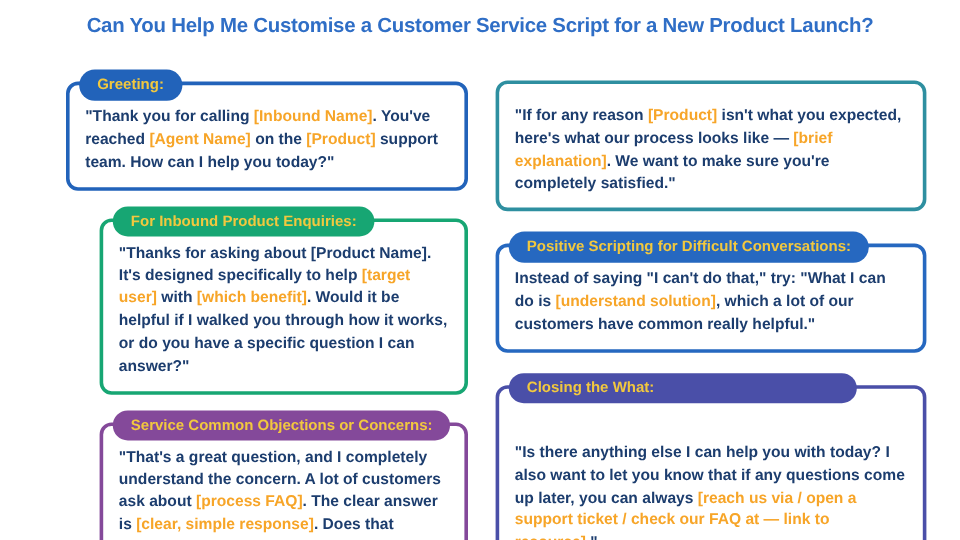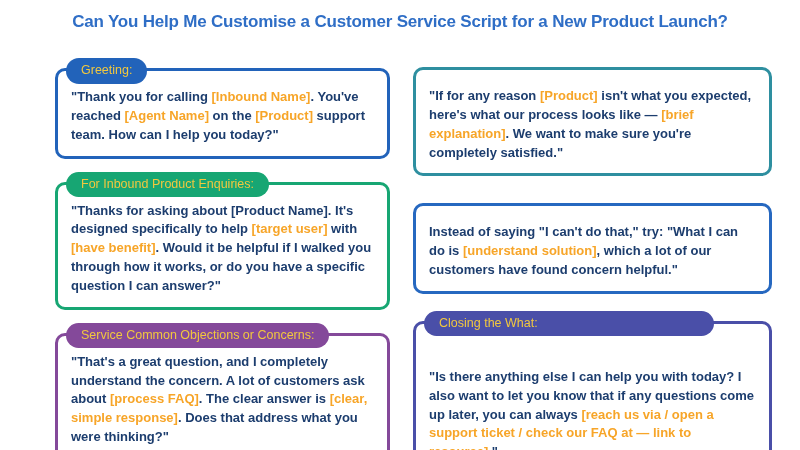--- a/index.html
+++ b/index.html
@@ -19,38 +19,38 @@
     text-align: center;
     font-size: 17px;
     font-weight: 700;
     letter-spacing: -0.2px;
     color: var(--c-title, #2f6ec6);
     margin: 0;
   }
   .col { position: absolute; }
   .col-left  { left: 55px;  top: 68px; width: 335px; }
   .col-right { left: 413px; top: 67px; width: 359px; }
-  .col-left  .card + .card { margin-top: 23px; }
+  .col-left  .card + .card { margin-top: 23px; margin-left: 28px; }
   .col-right .card + .card { margin-top: 27px; }
   .card {
     position: relative;
     box-sizing: border-box;
     border: 3px solid var(--accent, #2263ba);
     border-radius: 10px;
     background: #ffffff;
     padding: 17px 13px 11px;
   }
   .pill {
     position: absolute;
     top: -13px;
     left: 8px;
     background: var(--accent, #2263ba);
     color: var(--c-pill, #f2c83e);
     font-size: 12.5px;
-    font-weight: 400;
+    font-weight: 700;
     line-height: 1;
     padding: 6px 15px 7px;
     border-radius: 999px;
     white-space: nowrap;
   }
   .body {
     margin: 0;
     font-size: 13px;
     font-weight: 700;
     line-height: 1.45;
@@ -70,38 +70,39 @@
 
   <div class="col col-left">
 
     <section class="card" style="--accent: #2263ba;">
       <div class="pill">Greeting:</div>
       <p class="body"><span>"Thank you for calling </span><span class="hl">[Inbound Name]</span><span>. You've reached </span><span class="hl">[Agent Name]</span><span> on the </span><span class="hl">[Product]</span><span> support team. How can I help you today?"</span></p>
     </section>
 
     <section class="card" style="--accent: #17a673;">
       <div class="pill">For Inbound Product Enquiries:</div>
-      <p class="body"><span>"Thanks for asking about [Product Name]. It's designed specifically to help </span><span class="hl">[target user]</span><span> with </span><span class="hl">[have benefit]</span><span>. Would it be helpful if I walked you through how it works, or do you have a specific question I can answer?"</span></p>
+      <p class="body"><span>"Thanks for asking about [Product Name]. It's designed specifically to help </span><span class="hl">[target user]</span><span> with </span><span class="hl">[which benefit]</span><span>. Would it be helpful if I walked you through how it works, or do you have a specific question I can answer?"</span></p>
     </section>
 
     <section class="card" style="--accent: #84499a;">
       <div class="pill">Service Common Objections or Concerns:</div>
       <p class="body"><span>"That's a great question, and I completely understand the concern. A lot of customers ask about </span><span class="hl">[process FAQ]</span><span>. The clear answer is </span><span class="hl">[clear, simple response]</span><span>. Does that address what you were thinking?"</span></p>
     </section>
 
   </div>
 
   <div class="col col-right">
 
     <section class="card" style="--accent: #2e8fa0;">
       <p class="body"><span>"If for any reason </span><span class="hl">[Product]</span><span> isn't what you expected, here's what our process looks like — </span><span class="hl">[brief explanation]</span><span>. We want to make sure you're completely satisfied."</span></p>
     </section>
 
     <section class="card" style="--accent: #2668c0;">
-      <p class="body"><span>Instead of saying "I can't do that," try: "What I can do is </span><span class="hl">[understand solution]</span><span>, which a lot of our customers have found concern helpful."</span></p>
+      <div class="pill">Positive Scripting for Difficult Conversations:</div>
+      <p class="body"><span>Instead of saying "I can't do that," try: "What I can do is </span><span class="hl">[understand solution]</span><span>, which a lot of our customers have common really helpful."</span></p>
     </section>
 
     <section class="card card-closing" style="--accent: #4a4fa8;">
       <div class="pill">Closing the What:</div>
       <p class="body"><span>"Is there anything else I can help you with today? I also want to let you know that if any questions come up later, you can always </span><span class="hl">[reach us via / open a support ticket / check our FAQ at — link to resource]</span><span>."</span></p>
     </section>
 
   </div>
 
 </div>

